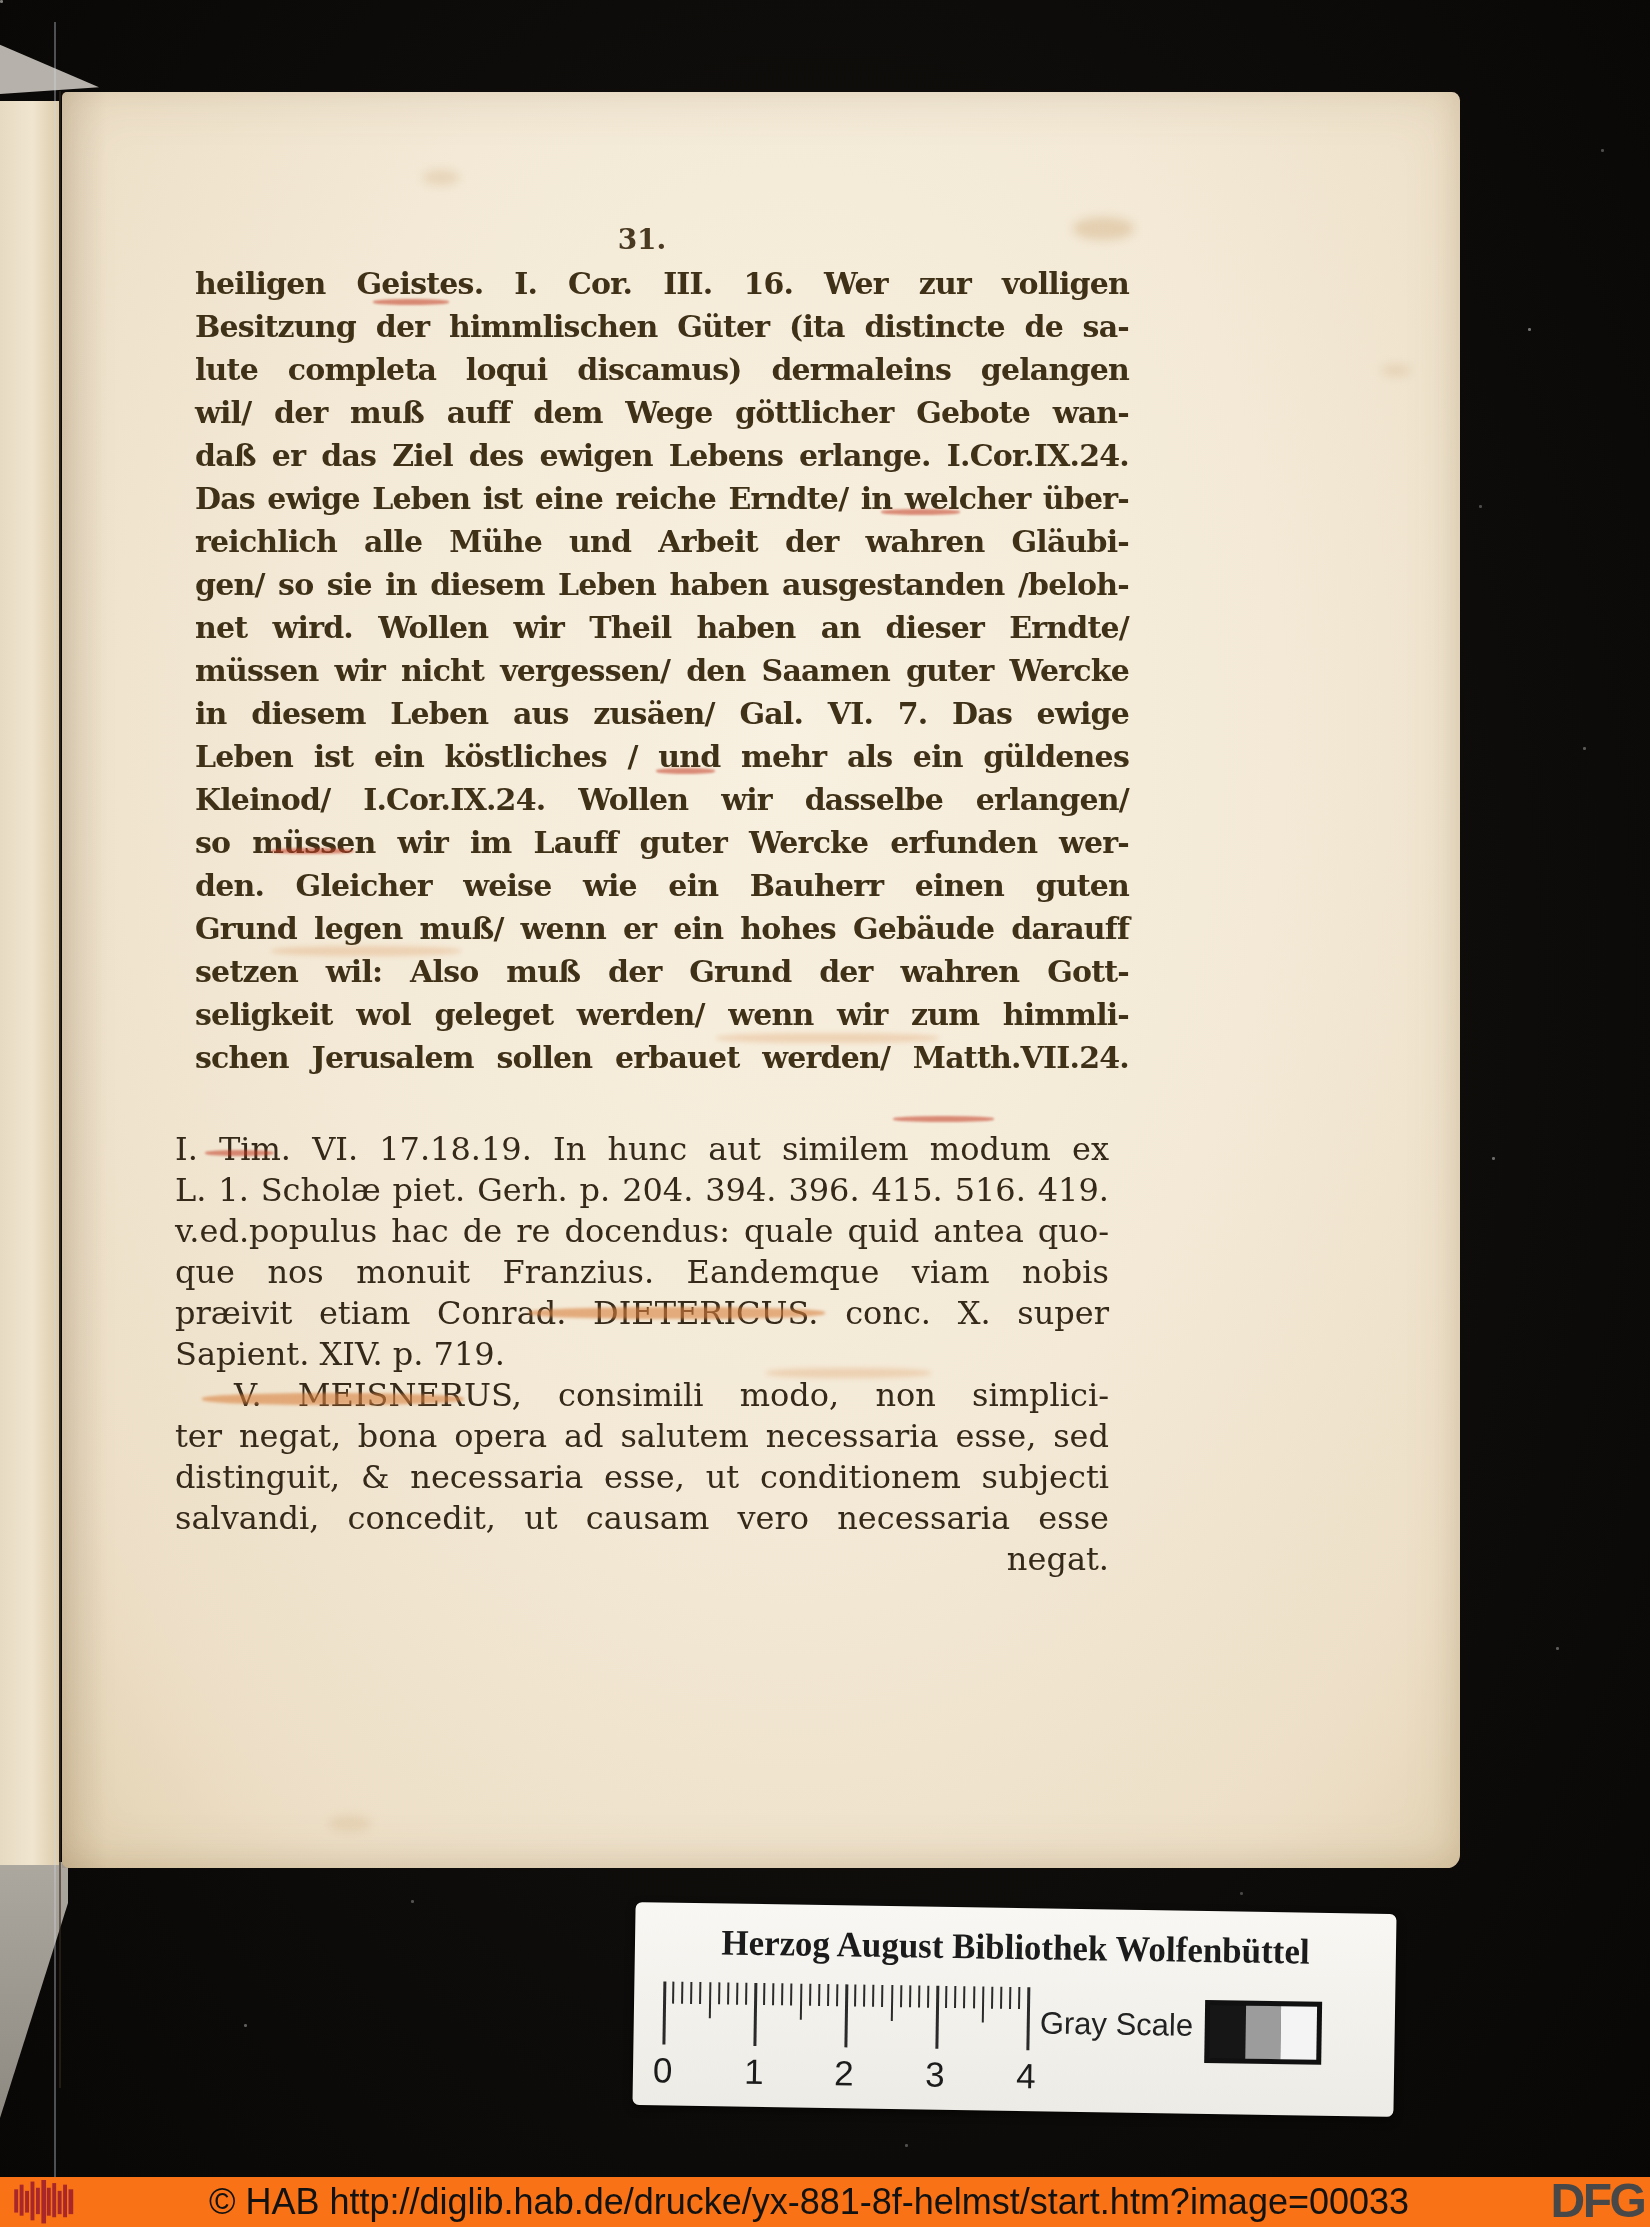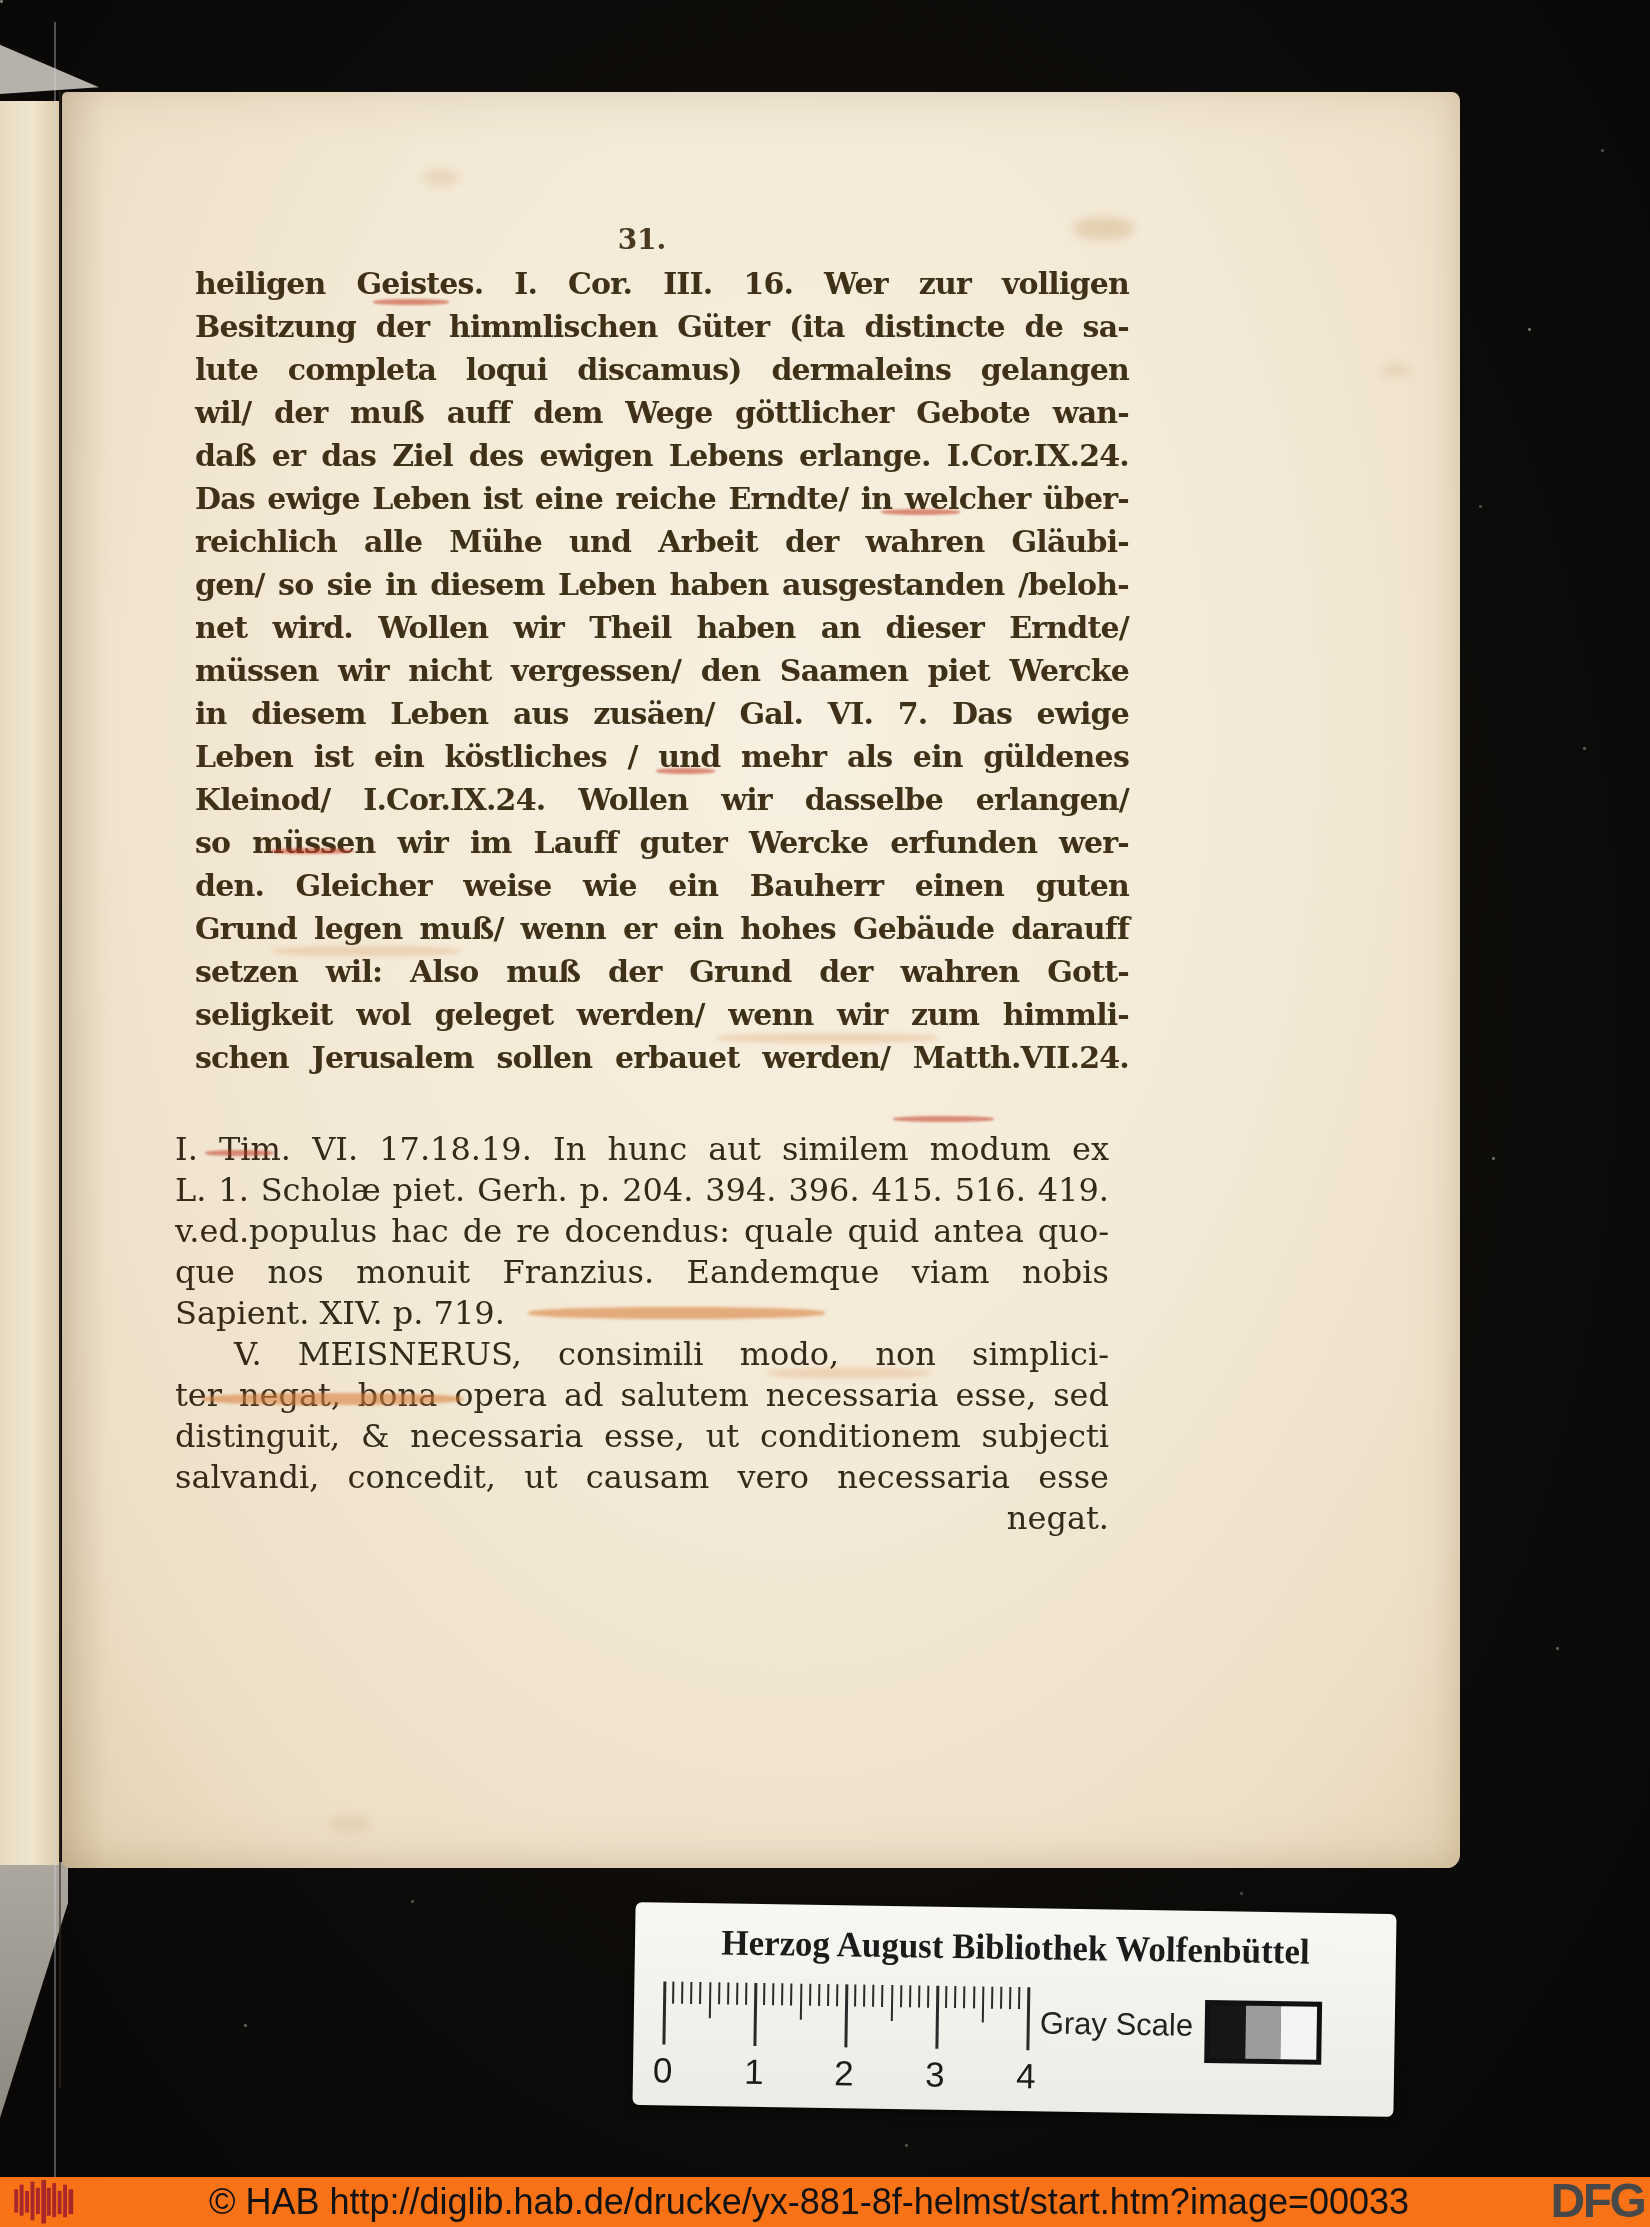--- a/index.html
+++ b/index.html
@@ -124,37 +124,38 @@
 <div class="text-de">
   <div class="line">heiligen Geistes. I. Cor. III. 16.  Wer zur volligen</div>
   <div class="line">Besitzung der himmlischen Güter (ita distincte de sa-</div>
   <div class="line">lute completa loqui discamus) dermaleins gelangen</div>
   <div class="line">wil/ der muß auff dem Wege göttlicher Gebote wan-</div>
   <div class="line">daß er das Ziel des ewigen Lebens erlange. I.Cor.IX.24.</div>
   <div class="line">Das ewige Leben ist eine reiche Erndte/ in welcher über-</div>
   <div class="line">reichlich alle Mühe und Arbeit der wahren Gläubi-</div>
   <div class="line">gen/ so sie in diesem Leben haben ausgestanden /beloh-</div>
   <div class="line">net wird.  Wollen wir Theil haben an dieser Erndte/</div>
-  <div class="line">müssen wir nicht vergessen/ den Saamen piet Wercke</div>
+  <div class="line">müssen wir nicht vergessen/ den Saamen guter Wercke</div>
   <div class="line">in diesem Leben aus zusäen/ Gal. VI. 7.  Das ewige</div>
   <div class="line">Leben ist ein köstliches / und mehr als ein güldenes</div>
   <div class="line">Kleinod/ I.Cor.IX.24.  Wollen wir dasselbe erlangen/</div>
   <div class="line">so müssen wir im Lauff guter Wercke erfunden wer-</div>
   <div class="line">den.  Gleicher weise wie ein Bauherr einen guten</div>
   <div class="line">Grund legen muß/ wenn er ein hohes Gebäude darauff</div>
   <div class="line">setzen wil: Also muß der Grund der wahren Gott-</div>
   <div class="line">seligkeit wol geleget werden/ wenn wir zum himmli-</div>
   <div class="line">schen Jerusalem sollen erbauet werden/ Matth.VII.24.</div>
 </div>
 
 <div class="text-la">
   <div class="line">I. Tim. VI. 17.18.19.  In hunc aut similem modum ex</div>
   <div class="line">L. 1. Scholæ piet. Gerh. p. 204. 394. 396. 415. 516. 419.</div>
   <div class="line">v.ed.populus hac de re docendus: quale quid antea quo-</div>
   <div class="line">que nos monuit Franzius.  Eandemque viam nobis</div>
+  <div class="line">præivit etiam Conrad. DIETERICUS. conc. X. super</div>
   <div class="line left">Sapient. XIV. p. 719.</div>
   <div class="line indent">V.  MEISNERUS, consimili modo, non simplici-</div>
   <div class="line">ter negat, bona opera ad salutem necessaria esse, sed</div>
   <div class="line">distinguit, &amp; necessaria esse, ut conditionem subjecti</div>
   <div class="line">salvandi, concedit, ut causam vero necessaria esse</div>
   <div class="line right">negat.</div>
 </div>
 
 <div class="rmark rm1"></div>
 <div class="rmark rm2"></div>

